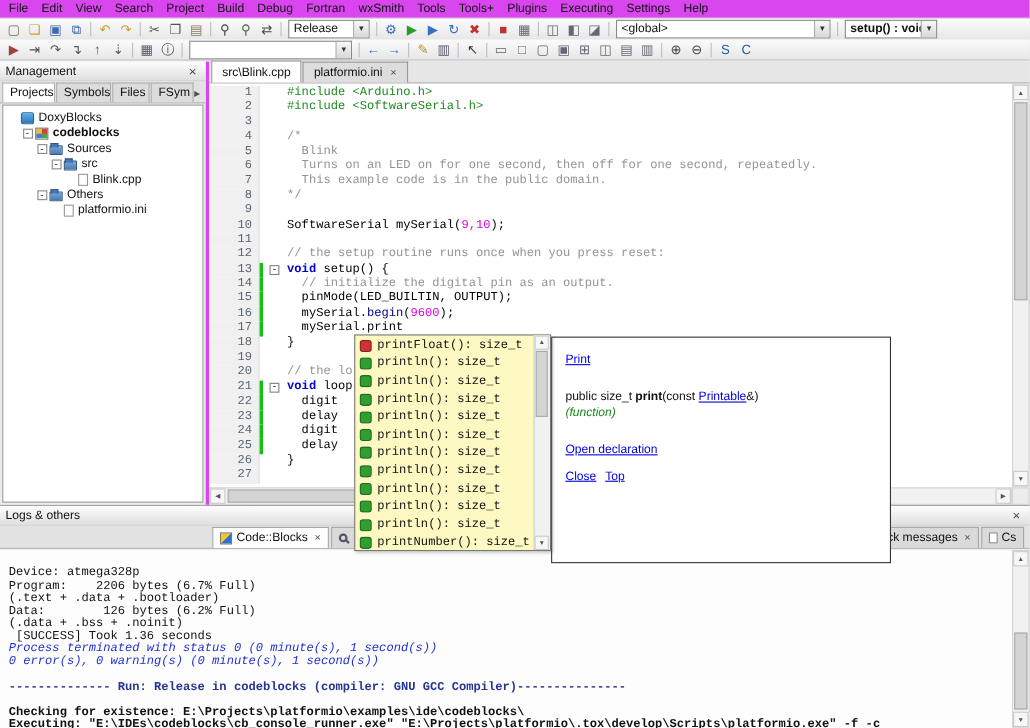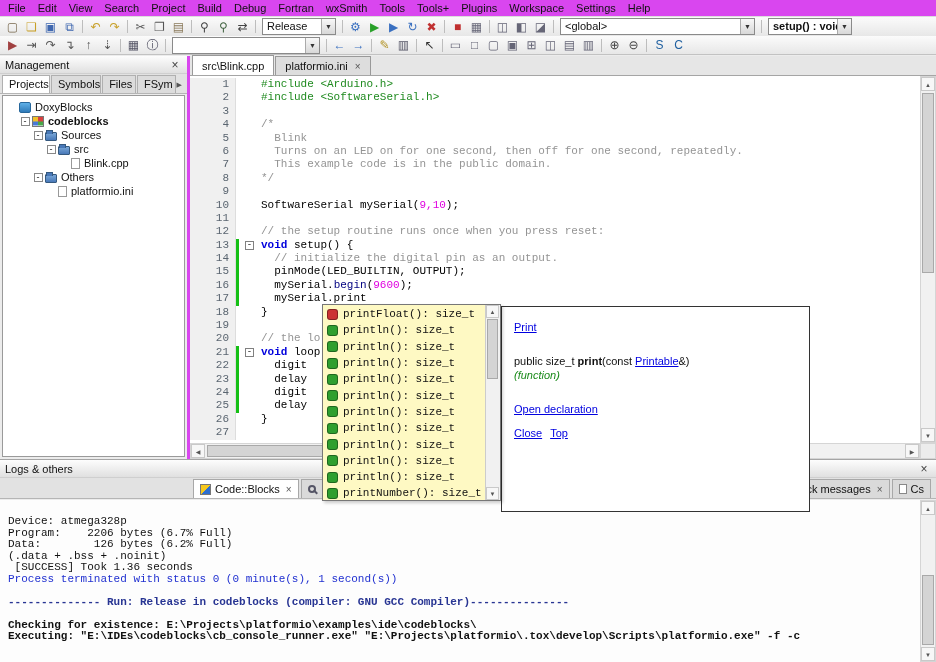--- a/index.html
+++ b/index.html
@@ -90,21 +90,21 @@
   .ltab.active{background:#fff}
   .lticon{margin-right:4px;flex:0 0 auto}
   .i-codeblocks{width:11px;height:11px;background:linear-gradient(135deg,#f6c81e 50%,#2e6fd0 50%);border:1px solid #777}
   .i-search{width:8px;height:8px;border:2px solid #556;border-radius:50%;position:relative;margin-right:7px}
   .i-search::after{content:"";position:absolute;width:5px;height:2px;background:#556;transform:rotate(45deg);right:-4px;bottom:-2px}
   .i-page{width:8px;height:10px;background:#fff;border:1px solid #888}
   .ltclose{margin-left:6px;color:#555;font-size:10px}
   #log-content{position:absolute;left:0;top:40px;right:16px;bottom:0;background:#fdfdfd;
     font-family:"Liberation Mono",monospace;font-size:11px;padding:16px 0 0 8px;overflow:hidden}
   .ll{height:11.5px;line-height:11.5px;white-space:pre}
-  .ll-b{color:#2030d0;}
+  .ll-b{color:#2030d0;font-style:italic}
   .ll-r{color:#283593;font-weight:bold}
   .ll-k{font-weight:bold}
   #log-vscroll{right:0;top:40px;bottom:0;width:16px;left:auto}
 
   
   #completion{position:absolute;left:322px;top:304px;width:179px;height:197px;background:#fef9c3;
     border:1px solid #777;z-index:60;box-shadow:2px 2px 3px rgba(0,0,0,.2)}
   #comp-list{position:absolute;left:1px;top:1px;right:16px;bottom:1px;overflow:hidden;
     font-family:"Liberation Mono",monospace;font-size:11px}
   .crow{height:16.3px;display:flex;align-items:center;padding-left:3px;white-space:pre}
@@ -127,21 +127,21 @@
     <div class="menu-item">View</div>
     <div class="menu-item">Search</div>
     <div class="menu-item">Project</div>
     <div class="menu-item">Build</div>
     <div class="menu-item">Debug</div>
     <div class="menu-item">Fortran</div>
     <div class="menu-item">wxSmith</div>
     <div class="menu-item">Tools</div>
     <div class="menu-item">Tools+</div>
     <div class="menu-item">Plugins</div>
-    <div class="menu-item">Workspace</div>
+    <div class="menu-item">Executing</div>
     <div class="menu-item">Settings</div>
     <div class="menu-item">Help</div>
   </div>
 <div id="tb1" class="tbrow">
     <div class="tbi" style="color: rgb(122, 106, 80);">▢</div>
     <div class="tbi" style="color: rgb(200, 160, 40);">❏</div>
     <div class="tbi" style="color: rgb(64, 104, 176);">▣</div>
     <div class="tbi" style="color: rgb(64, 104, 176);">⧉</div>
     <div class="tb-sep"></div>
     <div class="tbi" style="color: rgb(200, 160, 40);">↶</div>
@@ -495,24 +495,26 @@
         </div>
         <div class="ltab">
           <span class="lticon i-page"></span>
           <span class="ltlabel">Cs</span>
         </div>
       </div>
   </div>
   <div id="log-content">
       <div class="ll ll-t">Device: atmega328p</div>
       <div class="ll ll-t">Program:    2206 bytes (6.7% Full)</div>
+      <div class="ll ll-t">(.text + .data + .bootloader)</div>
       <div class="ll ll-t">Data:        126 bytes (6.2% Full)</div>
       <div class="ll ll-t">(.data + .bss + .noinit)</div>
       <div class="ll ll-t"> [SUCCESS] Took 1.36 seconds</div>
       <div class="ll ll-b">Process terminated with status 0 (0 minute(s), 1 second(s))</div>
+      <div class="ll ll-b">0 error(s), 0 warning(s) (0 minute(s), 1 second(s))</div>
       <div class="ll ll-t"></div>
       <div class="ll ll-r">-------------- Run: Release in codeblocks (compiler: GNU GCC Compiler)---------------</div>
       <div class="ll ll-t"></div>
       <div class="ll ll-k">Checking for existence: E:\Projects\platformio\examples\ide\codeblocks\</div>
       <div class="ll ll-k">Executing: "E:\IDEs\codeblocks\cb_console_runner.exe" "E:\Projects\platformio\.tox\develop\Scripts\platformio.exe" -f -c</div>
     </div>
   <div id="log-vscroll" class="sbar" style="position:absolute">
     <div class="sb-btn" style="top:0;left:0">▲</div>
     <div class="sb-thumb" style="bottom:16px;left:1px;width:12px;height:70px"></div>
     <div class="sb-btn" style="bottom:0;left:0">▼</div>

